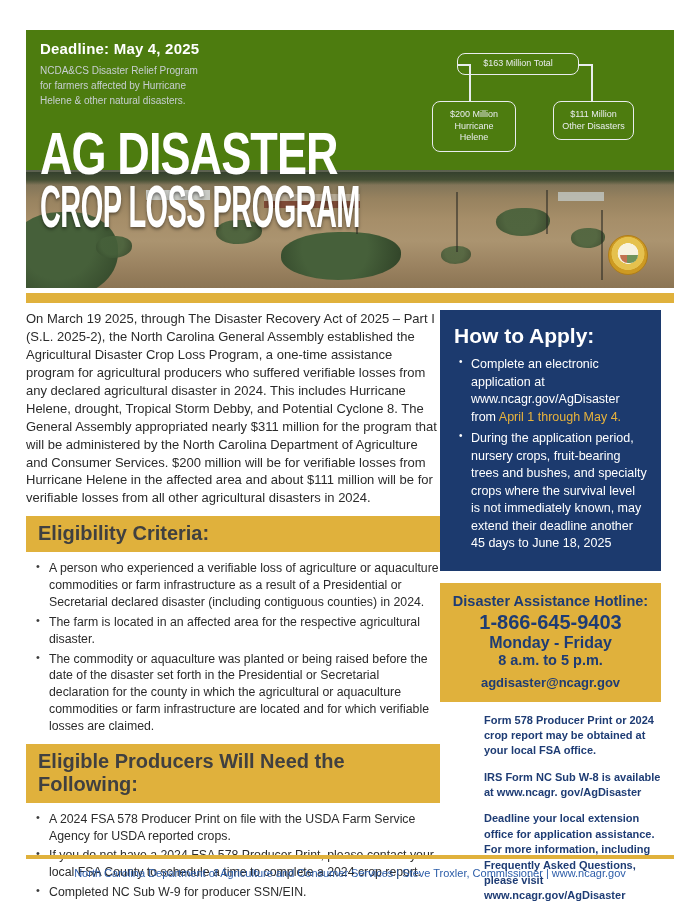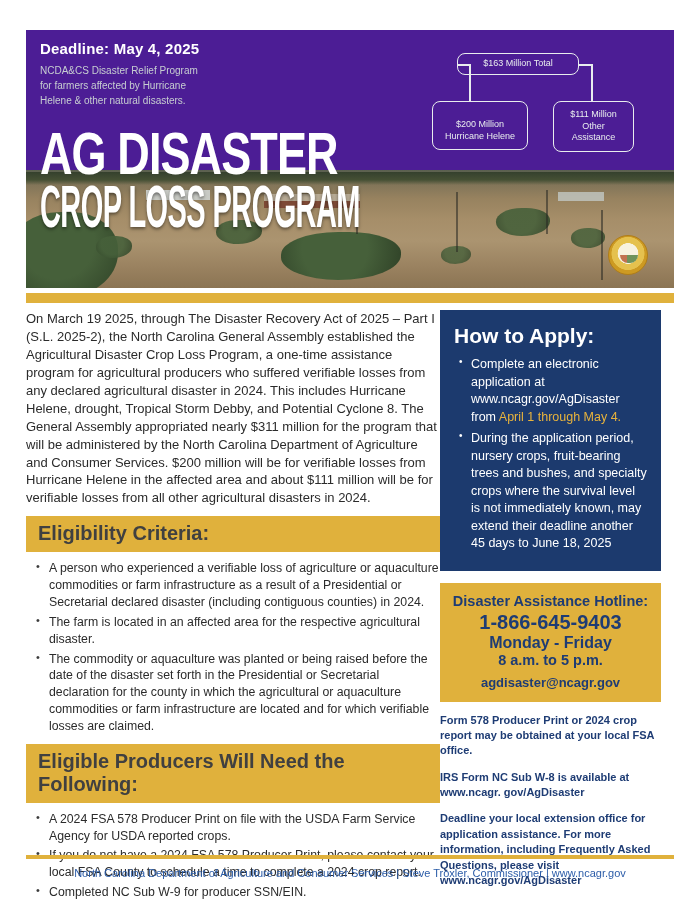--- a/index.html
+++ b/index.html
@@ -7,38 +7,38 @@
   body {
     font-family:"Liberation Sans", sans-serif;
     background:#ffffff;
     position:relative;
     overflow:hidden;
     color:#2d2d2d;
   }
   
   .banner {
     position:absolute; left:26px; top:30px; width:648px; height:258px;
-    background:#4c1d95; overflow:hidden;
+    background:#4d7c0f; overflow:hidden;
   }
   .deadline { position:absolute; left:14px; top:10px; color:#ffffff; font-size:15px; font-weight:bold; letter-spacing:.2px; }
   .hdr-sub  { position:absolute; left:14px; top:33px; width:170px; color:#c7ced1; font-size:10px; line-height:1.5; }
   .title { position:absolute; left:14px; color:#ffffff; font-weight:bold; line-height:1; white-space:nowrap; }
   .title span { display:inline-block; transform-origin:left top; }
   .t1 { top:94px;  font-size:50px; }
   .t1 span { transform:scale(0.90,1.20); letter-spacing:-1px; }
   .t2 { top:147px; font-size:50px; text-shadow:0 1px 4px rgba(0,0,0,.45); }
   .t2 span { transform:scale(0.58,1.20); letter-spacing:-1px; }
   
   .org-box {
     position:absolute; border:1.5px solid #e9edee; border-radius:8px;
     color:#e9edee; font-size:9px; line-height:1.3; text-align:center;
     padding:4px 6px; background:transparent;
   }
   .org-total { left:431px; top:23px;  width:122px; }
-  .org-left  { left:406px; top:71px;  width:96px;  padding-top:17px; padding-bottom:7px;}
+  .org-left  { left:406px; top:71px;  width:84px;  padding-top:7px; padding-bottom:7px;}
   .org-right { left:527px; top:71px;  width:81px;  padding-top:7px; padding-bottom:7px;}
   .org-lines { position:absolute; left:0; top:0; width:648px; height:258px; pointer-events:none; }
   
   .photo {
     position:absolute; left:0; bottom:0; width:648px; height:118px;
     background:linear-gradient(180deg,#59604f 0%,#7d7257 10%,#97825f 24%,#a68e69 42%,#ab9470 60%,#9a8260 82%,#8b7453 100%);
   }
   .treeline { position:absolute; left:0; top:2px; width:100%; height:13px;
     background:linear-gradient(180deg,#2d3a27 0%,#3c4a2e 60%,rgba(60,74,46,0) 100%); opacity:.85; }
   .blob { position:absolute; border-radius:50% 45% 55% 50%;
@@ -86,21 +86,21 @@
   .apply-box ul { list-style:none; font-size:12.5px; line-height:1.4; padding-left:4px; }
   .apply-box li { position:relative; padding-left:13px; margin-bottom:4px; }
   .apply-box li::before { content:"•"; position:absolute; left:1px; top:-1px; color:#ffffff; font-size:10px; }
   .hl-gold { color:#e8b33c; }
   .hotline-box { background:#e0b13c; color:#1e3c74; text-align:center; margin-top:12px; padding:10px 6px 12px; }
   .hotline-box .hl-head  { font-size:14.5px; font-weight:bold; }
   .hotline-box .hl-phone { font-size:20px;  font-weight:bold; margin-top:2px; }
   .hotline-box .hl-days  { font-size:16px;  font-weight:bold; }
   .hotline-box .hl-hours { font-size:14.5px; font-weight:bold; }
   .hotline-box .hl-email { font-size:13px;  font-weight:bold; margin-top:7px; }
-  .note { color:#1e3c74; font-weight:bold; font-size:11px; line-height:1.4; margin-top:11px; }
+  .note { color:#1e3c74; font-weight:bold; font-size:11px; line-height:1.4; margin-top:11px;margin-left:44px; }
   
   .footer-rule { position:absolute; left:26px; top:855px; width:648px; height:4px; background:#e0b13c; }
   .footer-text { position:absolute; left:0; top:867px; width:700px; text-align:center;
     color:#2b5ca8; font-size:11px; }
 </style>
 </head>
 <body>
 
 <div class="banner">
   <div class="deadline">Deadline: May 4, 2025</div>
@@ -112,21 +112,21 @@
   </svg>
   <div class="org-box org-total">
     <span>$163 Million Total</span>
   </div>
   <div class="org-box org-left">
     <div>$200 Million</div>
     <div>Hurricane Helene</div>
   </div>
   <div class="org-box org-right">
     <div>$111 Million</div>
-    <div>Other Assistance</div>
+    <div>Other Disasters</div>
   </div>
 
   <div class="photo">
     <div class="treeline"></div>
     <div class="bld2"></div>
     <div class="bld1"></div>
     <div class="bld3"></div>
     <div class="blob b1"></div>
     <div class="blob b2"></div>
     <div class="blob b3"></div>

